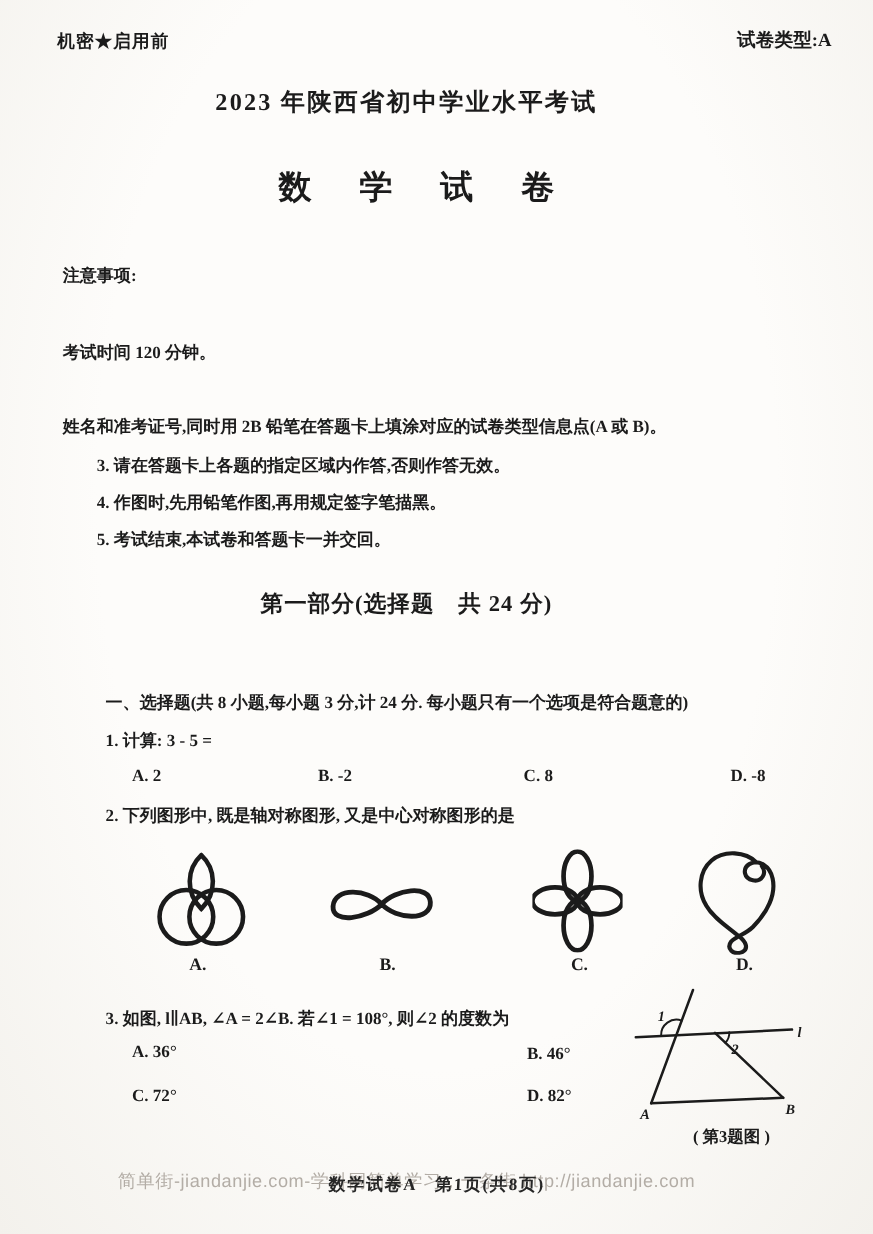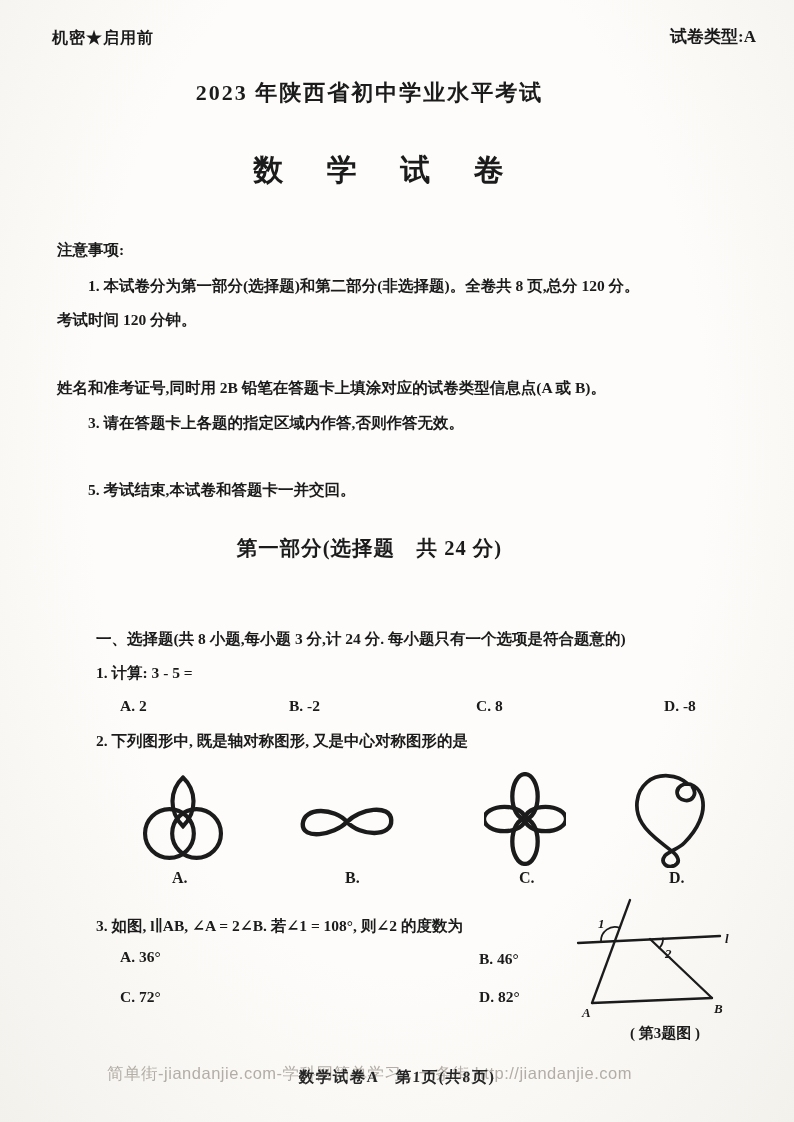--- a/index.html
+++ b/index.html
@@ -46,24 +46,24 @@
 <body>
 
 <div class="page">
 
   <div class="abs b cls">机密★启用前</div>
   <div class="abs b ptype">试卷类型:A</div>
   <div class="abs b center exam-title">2023 年陕西省初中学业水平考试</div>
   <div class="abs b center subject-title">数 学 试 卷</div>
 
   <div class="abs b notice-h">注意事项:</div>
-  <div class="abs b nline" style="left:88px;top:276px;">1. 本试卷分为第一部分(选择题)和第二部分(非选择题)。全卷共 8 页,总分 120 分。</div>
   <div class="abs b nline" style="left:57px;top:310px;">考试时间 120 分钟。</div>
   <div class="abs b nline" style="left:57px;top:378px;">姓名和准考证号,同时用 2B 铅笔在答题卡上填涂对应的试卷类型信息点(A 或 B)。</div>
   <div class="abs b nline" style="left:88px;top:413px;">3. 请在答题卡上各题的指定区域内作答,否则作答无效。</div>
+  <div class="abs b nline" style="left:88px;top:447px;">4. 作图时,先用铅笔作图,再用规定签字笔描黑。</div>
   <div class="abs b nline" style="left:88px;top:480px;text-align:center;">5. 考试结束,本试卷和答题卡一并交回。</div>
 
   <div class="abs b center sec-title">第一部分(选择题　共 24 分)</div>
   <div class="abs b qtext" style="left:96px;top:629px;">一、选择题(共 8 小题,每小题 3 分,计 24 分. 每小题只有一个选项是符合题意的)</div>
 
   <div class="abs b qtext" style="left:96px;top:663px;">1. 计算: 3 - 5 =</div>
   <div class="abs b opt" style="left:120px;top:697px;">A. 2</div>
   <div class="abs b opt" style="left:289px;top:697px;">B. -2</div>
   <div class="abs b opt" style="left:476px;top:697px;">C. 8</div>
   <div class="abs b opt" style="left:664px;top:697px;">D. -8</div>

